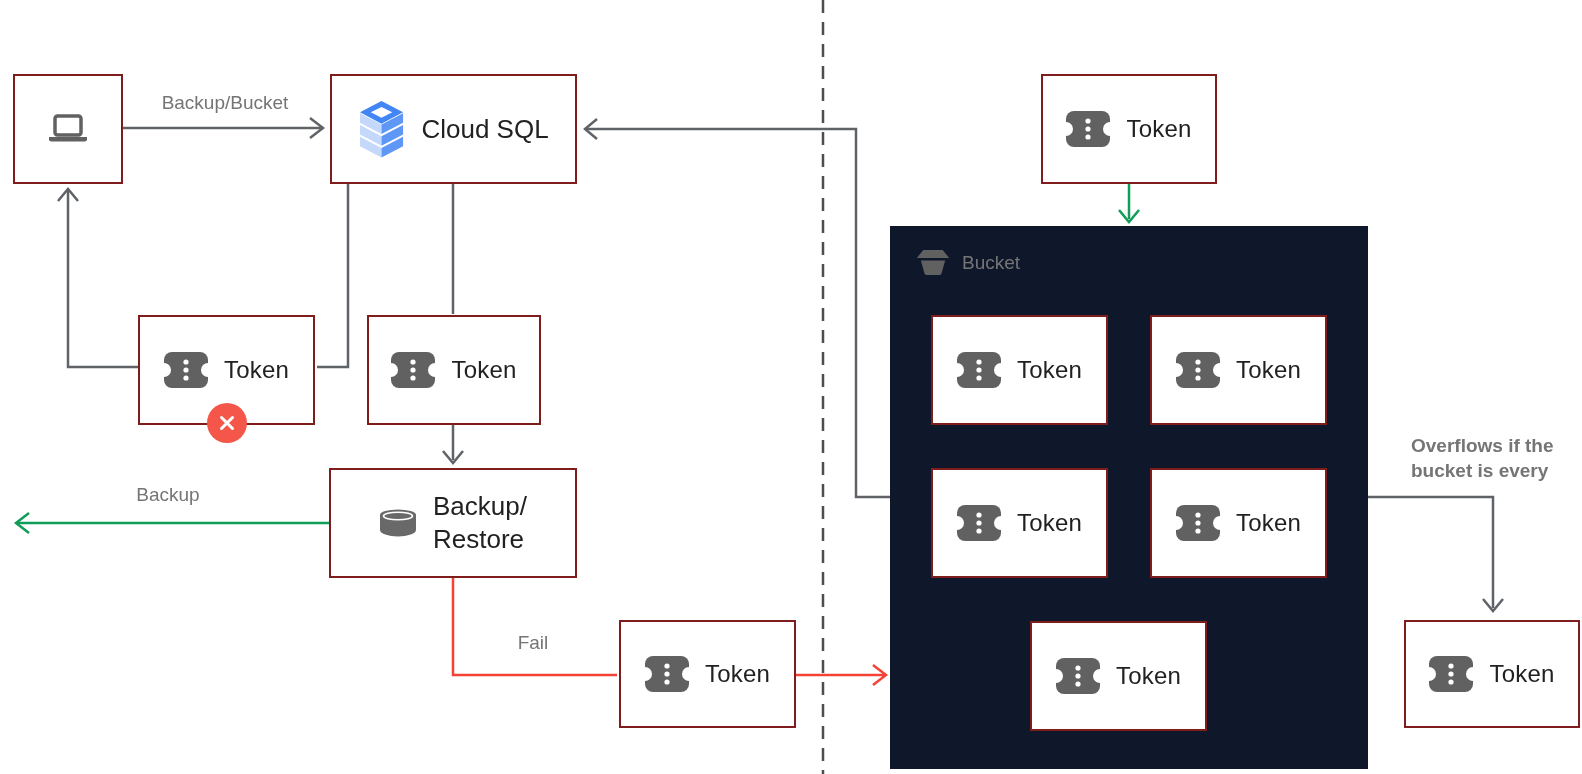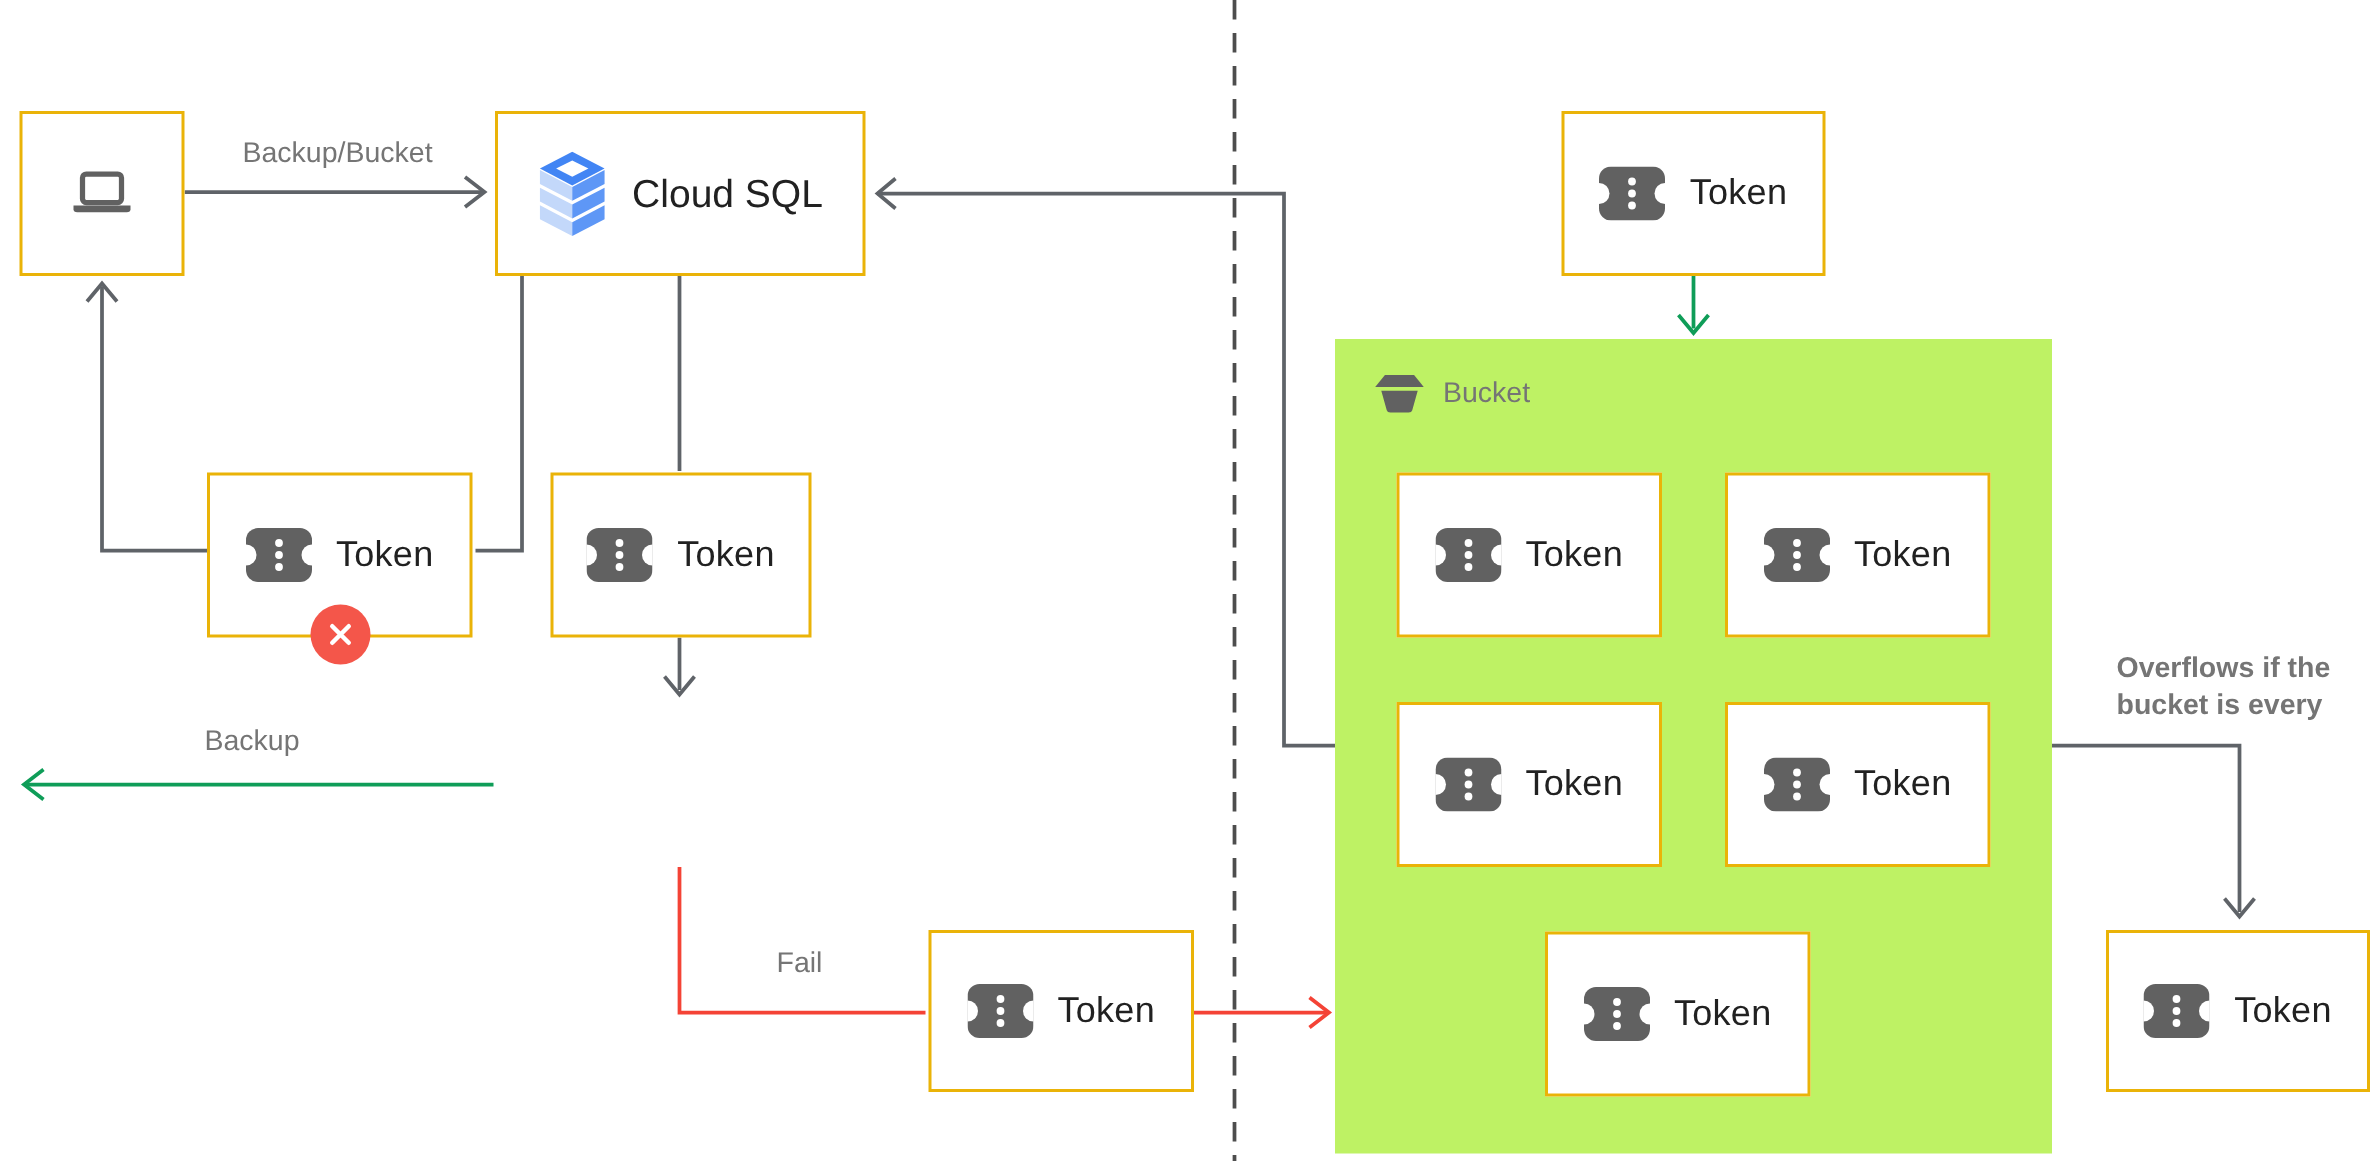--- a/index.html
+++ b/index.html
@@ -4,32 +4,32 @@
 <style>
   html,body{margin:0;padding:0;background:#ffffff;}
   body{font-family:"Liberation Sans", sans-serif;}
   #canvas{position:relative;width:1582px;height:774px;background:#ffffff;overflow:hidden;}
 
   
   #wires{position:absolute;left:0;top:0;width:1582px;height:774px;pointer-events:none;z-index:2;}
 
   
   .node{
-    position:absolute;background:#ffffff;border:2px solid #eab308;
+    position:absolute;background:#ffffff;border:2px solid #7f1d1d;
     display:flex;align-items:center;justify-content:center;gap:16px;
     box-sizing:border-box;z-index:3;
   }
   .node .lbl{font-size:24px;color:#212121;letter-spacing:.2px;}
   .cloudsql-lbl{font-size:26px;color:#212121;}
   .backup-lbl{font-size:26px;color:#212121;line-height:33px;text-align:left;}
 
   
   #bucket{
     position:absolute;left:890px;top:226px;width:478px;height:543px;
-    background:#bef264;z-index:1;
+    background:#0f172a;z-index:1;
   }
   #bucket-header{position:absolute;left:26px;top:22px;display:flex;align-items:center;gap:12px;}
   #bucket-header .blbl{font-size:19px;color:#757575;}
   .bucket-token{position:absolute;}
 
   
   .edge-label{position:absolute;font-size:19px;color:#757575;z-index:2;}
   .center{text-align:center;}
   #refill-title{
     position:absolute;left:1000px;top:12px;width:410px;text-align:center;
@@ -217,20 +217,31 @@
       <rect x="0" y="0" width="44" height="36" rx="8" fill="#616161"></rect>
       <circle cx="0" cy="18" r="7" fill="#ffffff"></circle>
         <circle cx="44" cy="18" r="7" fill="#ffffff"></circle>
       <circle cx="22" cy="10" r="2.6" fill="#ffffff"></circle>
         <circle cx="22" cy="18" r="2.6" fill="#ffffff"></circle>
         <circle cx="22" cy="26" r="2.6" fill="#ffffff"></circle>
     </svg>
     <span class="lbl">Token</span>
   </div>
 
+  <div class="node" style="left:329px;top:468px;width:248px;height:110px;">
+    <svg width="38" height="29" viewBox="0 0 38 29">
+      <path d="M1 6 V21 A18 6.5 0 0 0 37 21 V6 Z" fill="#696969"></path>
+      <ellipse cx="19" cy="6" rx="18" ry="5.5" fill="#696969"></ellipse>
+      <ellipse cx="19" cy="7" rx="14.5" ry="3.8" fill="none" stroke="#ffffff" stroke-width="1.6"></ellipse>
+    </svg>
+    <div class="backup-lbl">
+      <div>Backup/</div>
+      <div>Restore</div>
+    </div>
+  </div>
 
   <div class="node" style="left:619px;top:620px;width:177px;height:108px;">
     <svg width="44" height="36" viewBox="0 0 44 36">
       <rect x="0" y="0" width="44" height="36" rx="8" fill="#616161"></rect>
       <circle cx="0" cy="18" r="7" fill="#ffffff"></circle>
         <circle cx="44" cy="18" r="7" fill="#ffffff"></circle>
       <circle cx="22" cy="10" r="2.6" fill="#ffffff"></circle>
         <circle cx="22" cy="18" r="2.6" fill="#ffffff"></circle>
         <circle cx="22" cy="26" r="2.6" fill="#ffffff"></circle>
     </svg>

